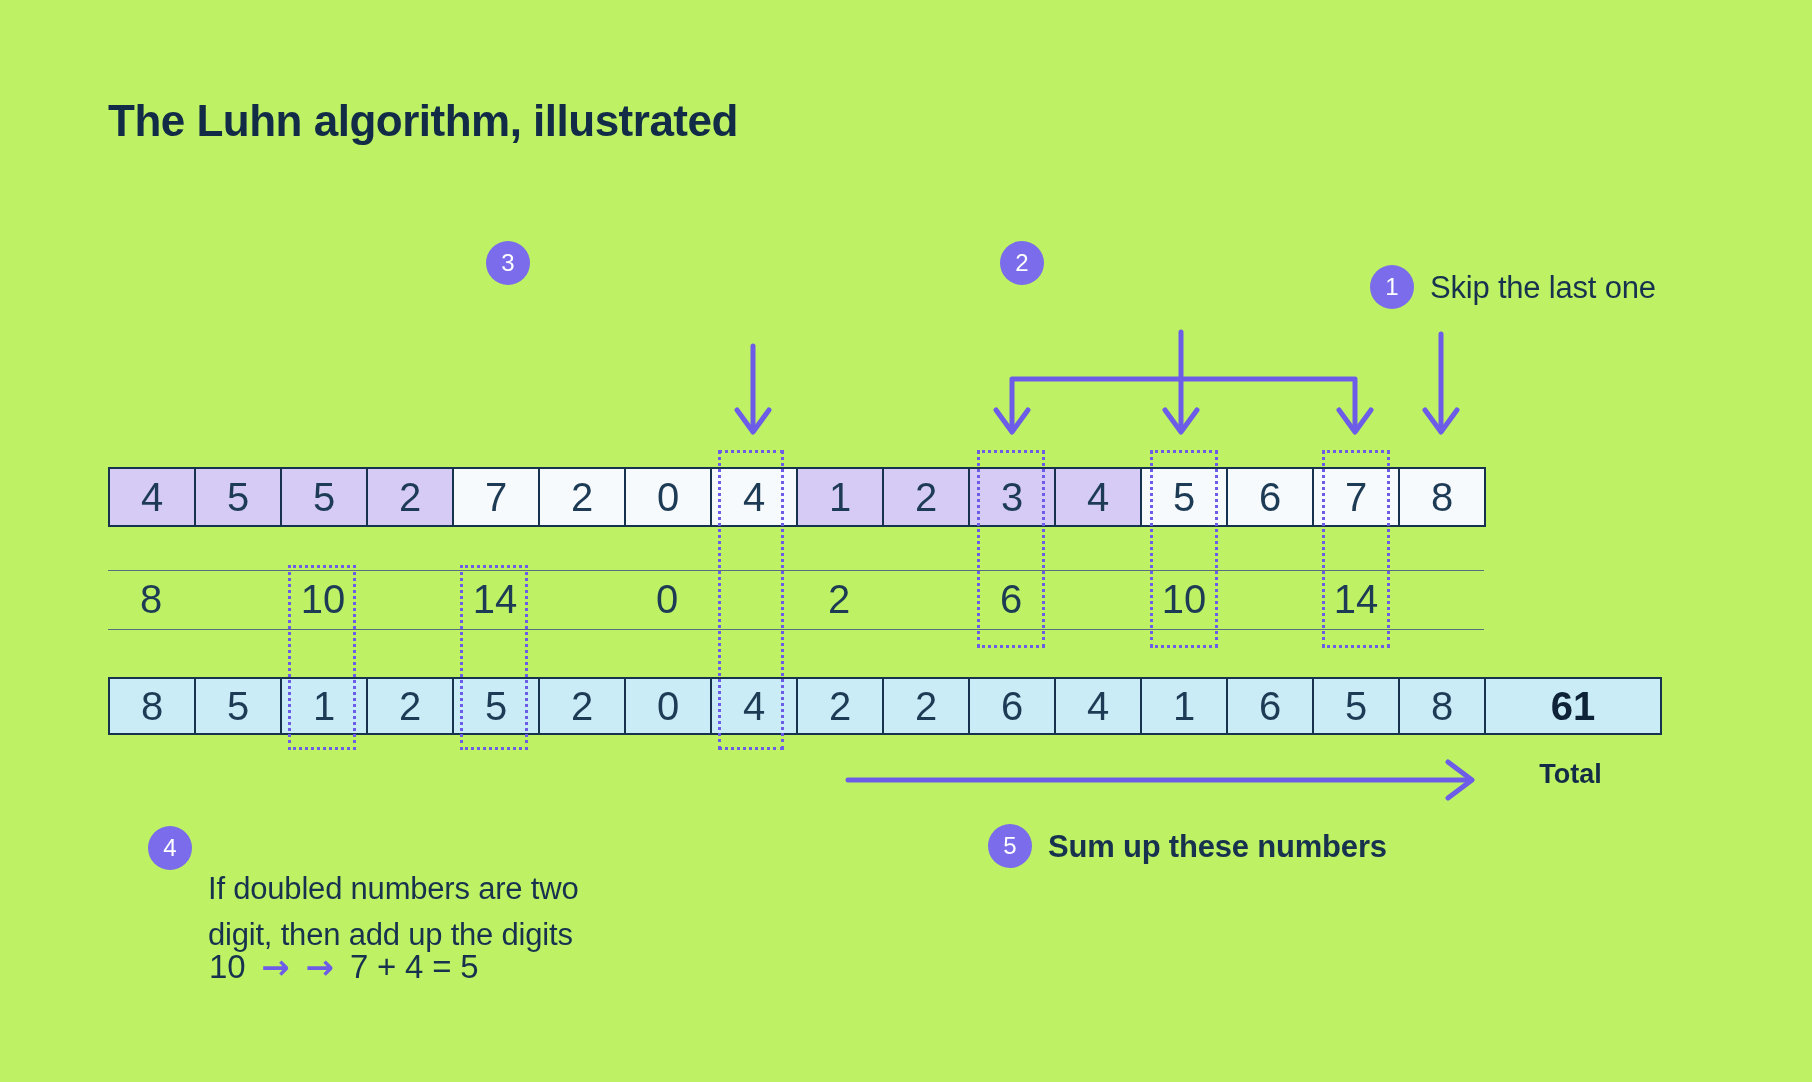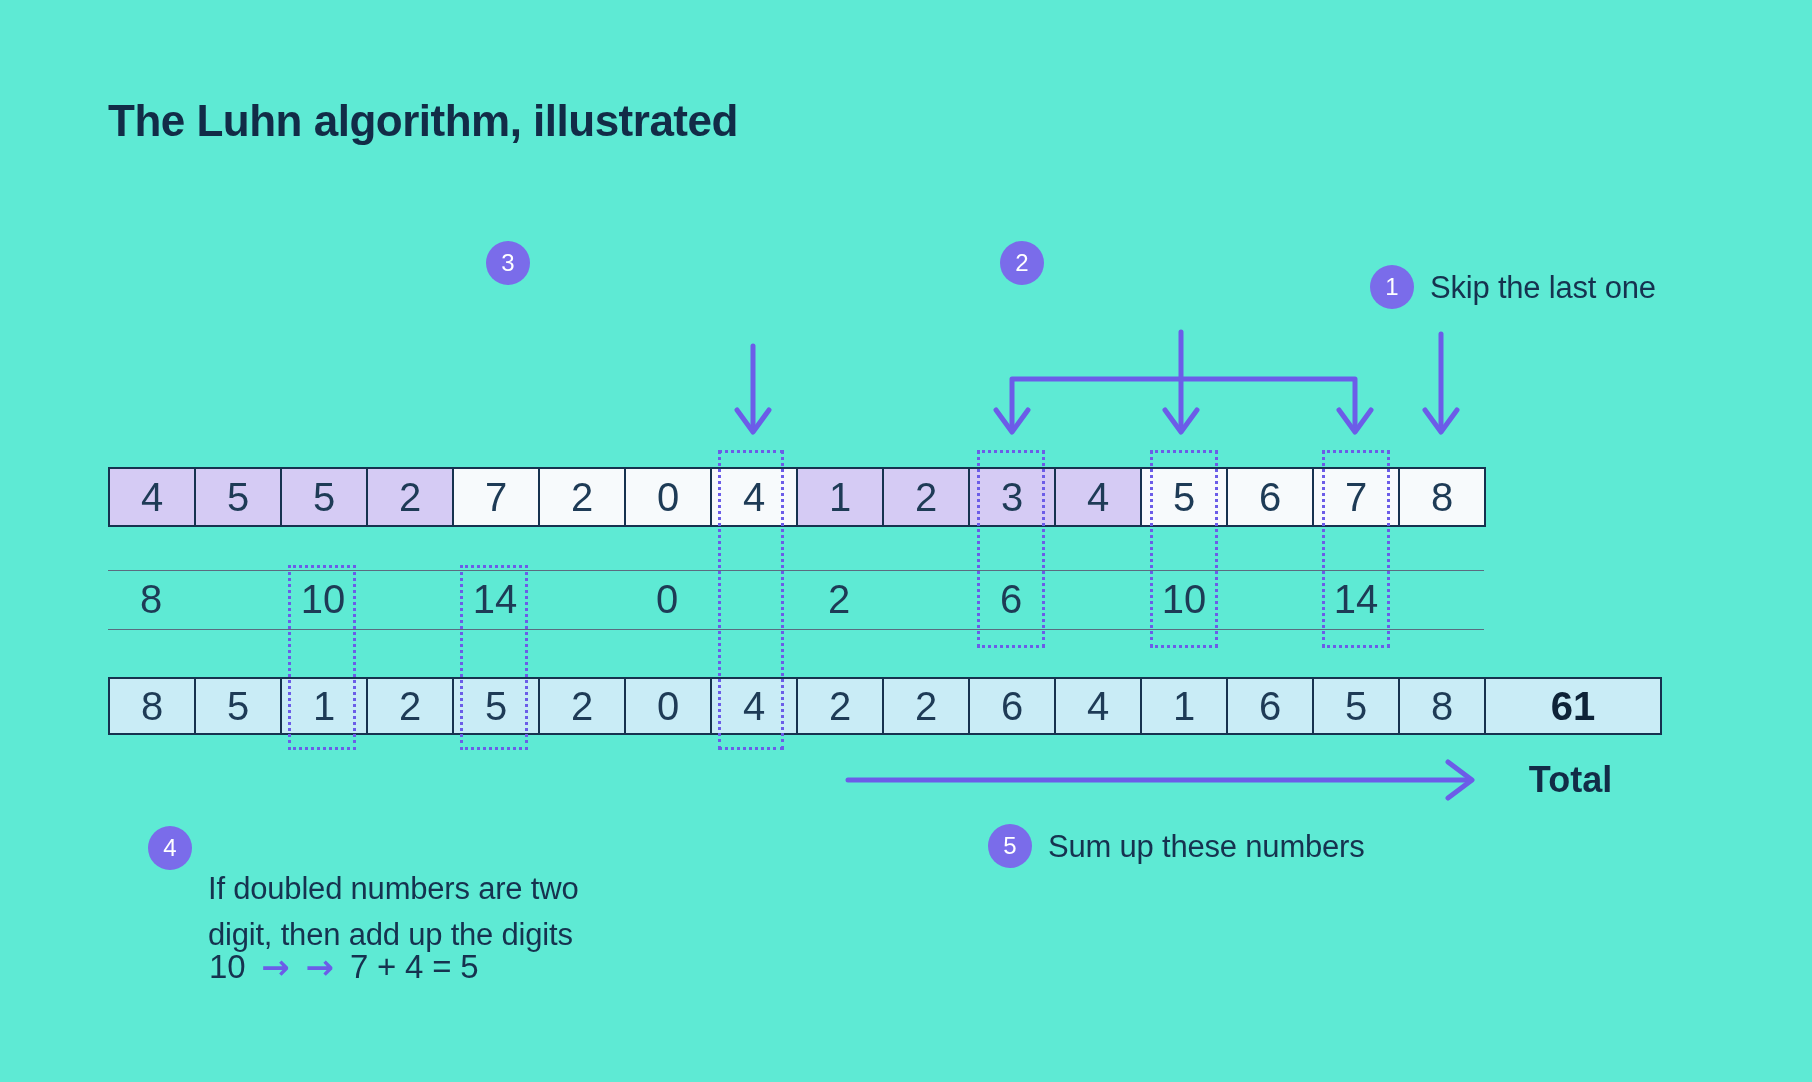--- a/index.html
+++ b/index.html
@@ -1,18 +1,18 @@
 <!DOCTYPE html>
 <html><head>
 <meta charset="utf-8">
 <style>
   html,body{margin:0;padding:0;}
   .canvas{
     position:relative; width:1812px; height:1082px;
-    background:#5eead4; overflow:hidden;
+    background:#bef264; overflow:hidden;
     font-family:"Liberation Sans", sans-serif;
     color:#16324F;
   }
   .title{
     position:absolute; left:108px; top:96px;
     font-size:44px; font-weight:700; letter-spacing:-0.5px;
     color:#122C47; margin:0;
   }
   
   .annot{position:absolute; display:flex; align-items:flex-start; gap:16px;}
@@ -20,21 +20,21 @@
     width:44px; height:44px; border-radius:50%;
     background:#7A6CEA; color:#FFFFFF;
     display:flex; align-items:center; justify-content:center;
     font-size:24px; flex:0 0 auto;
   }
   .annot-text{font-size:31px; line-height:46px; letter-spacing:-0.2px; color:#16324F;}
   .a3{left:486px; top:241px;} .a3 .annot-text{width:320px;}
   .a2{left:1000px; top:241px;} .a2 .annot-text{width:235px;}
   .a1{left:1370px; top:265px;} .a1 .annot-text{white-space:nowrap;}
   .a4{left:148px; top:826px;} .a4 .annot-text{width:400px;margin-top:40px;}
-  .a5{left:988px; top:824px;} .a5 .annot-text{white-space:nowrap;}
+  .a5{left:988px; top:824px;} .a5 .annot-text{white-space:nowrap;font-weight:bold;}
   
   .digit-row{position:absolute; left:108px; display:flex;}
   .row1{top:467px;}
   .row3{top:677px;}
   .cell{
     box-sizing:border-box; width:88px; border:2px solid #16324F;
     display:flex; align-items:center; justify-content:center;
     font-size:40px; color:#1E3B56; background:#F7FAFC;
   }
   .row1 .cell{height:60px;}
@@ -58,21 +58,21 @@
   .db-c5 {left:460px;  top:565px; width:68px; height:185px;}
   .db-c8 {left:718px;  top:450px; width:66px; height:300px;}
   .db-c11{left:977px;  top:450px; width:68px; height:198px;}
   .db-c13{left:1150px; top:450px; width:68px; height:198px;}
   .db-c15{left:1322px; top:450px; width:68px; height:198px;}
   
   .arrows{position:absolute; left:0; top:0; z-index:3; pointer-events:none;}
   
   .total-label{
     position:absolute; left:1488px; top:759px; width:165px; text-align:center;
-    font-size:36px; font-weight:700; color:#122C47;
+    font-size:27px; font-weight:700; color:#122C47;
   }
   
   .formula{
     position:absolute; left:209px; top:948px;
     display:flex; align-items:center; gap:16px;
     font-size:33px; color:#16324F; letter-spacing:-0.2px;
   }
   .farrow{
     font-family:"DejaVu Sans", sans-serif;
     color:#6C5CE8; font-size:34px; font-weight:700; line-height:1;

